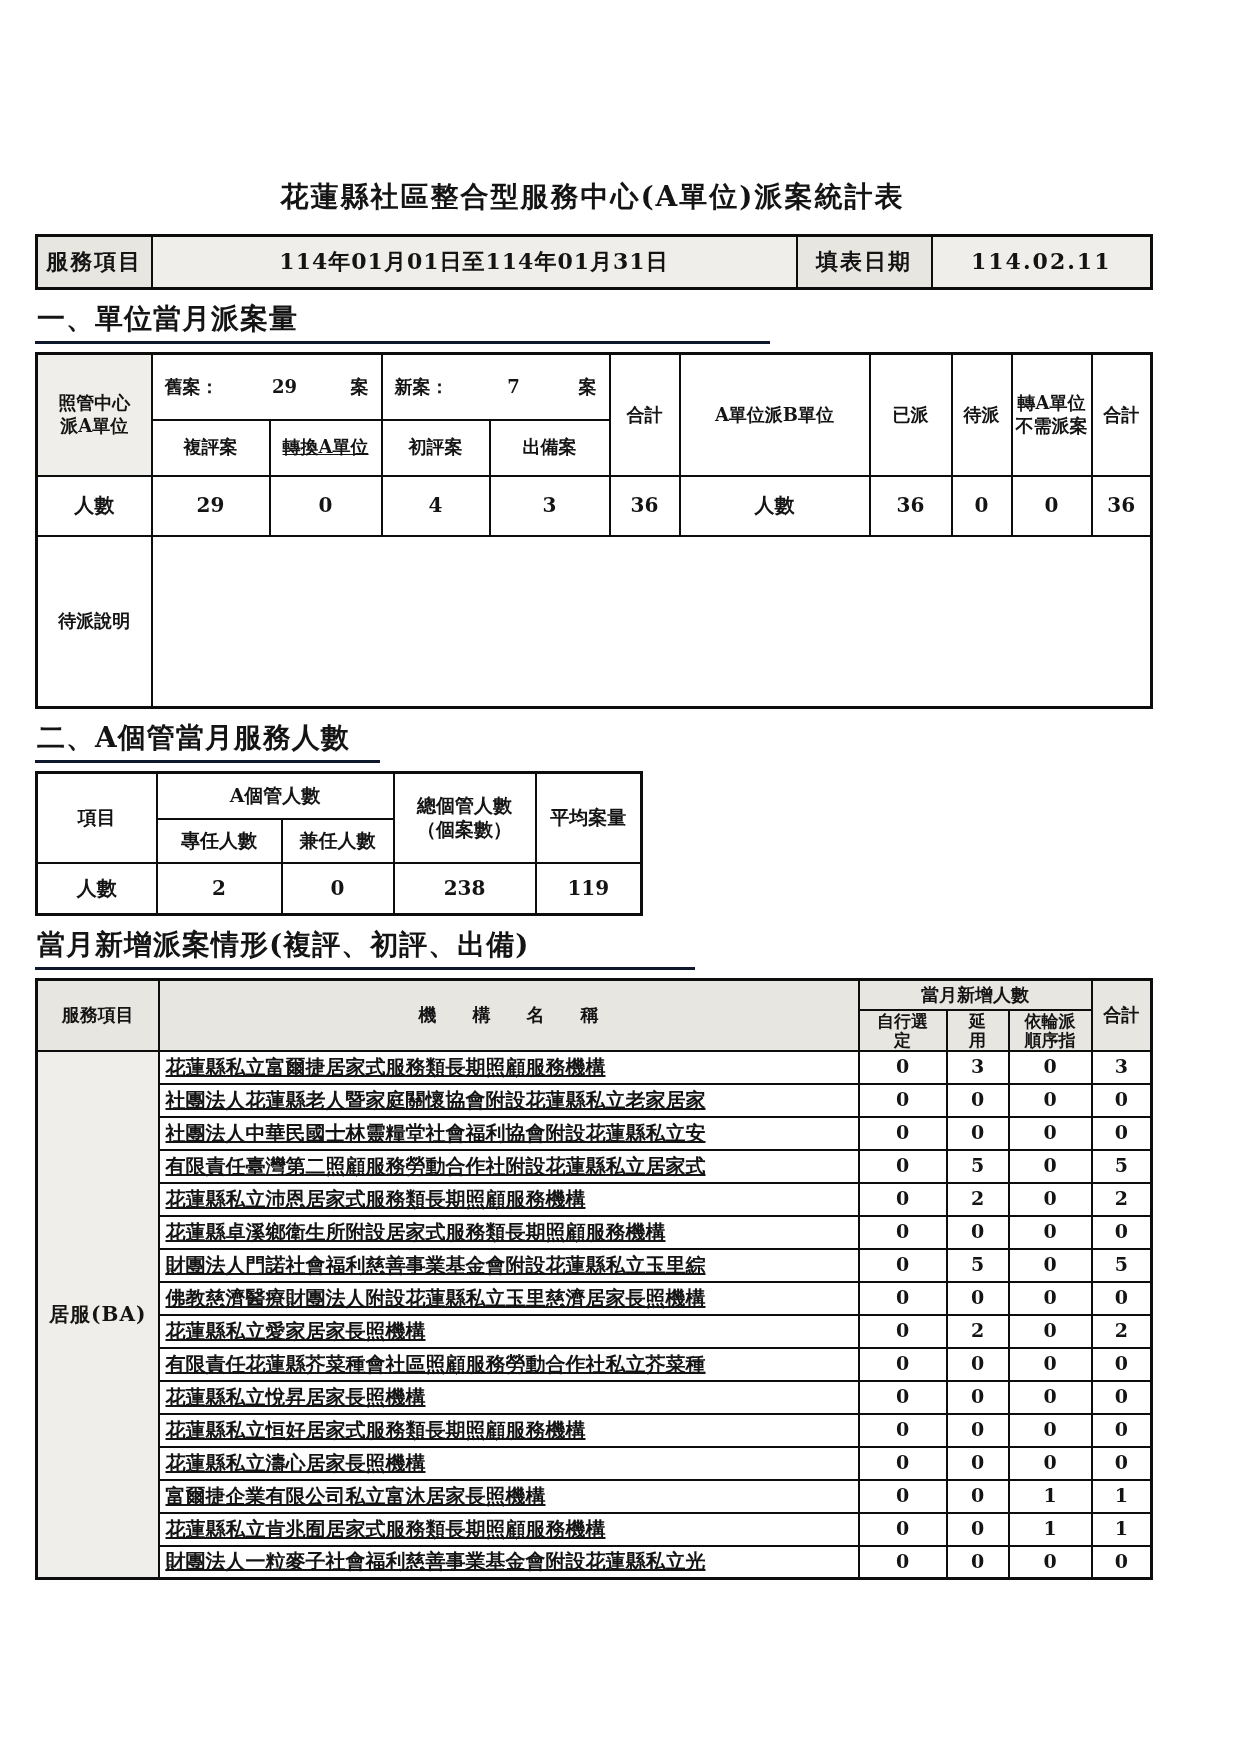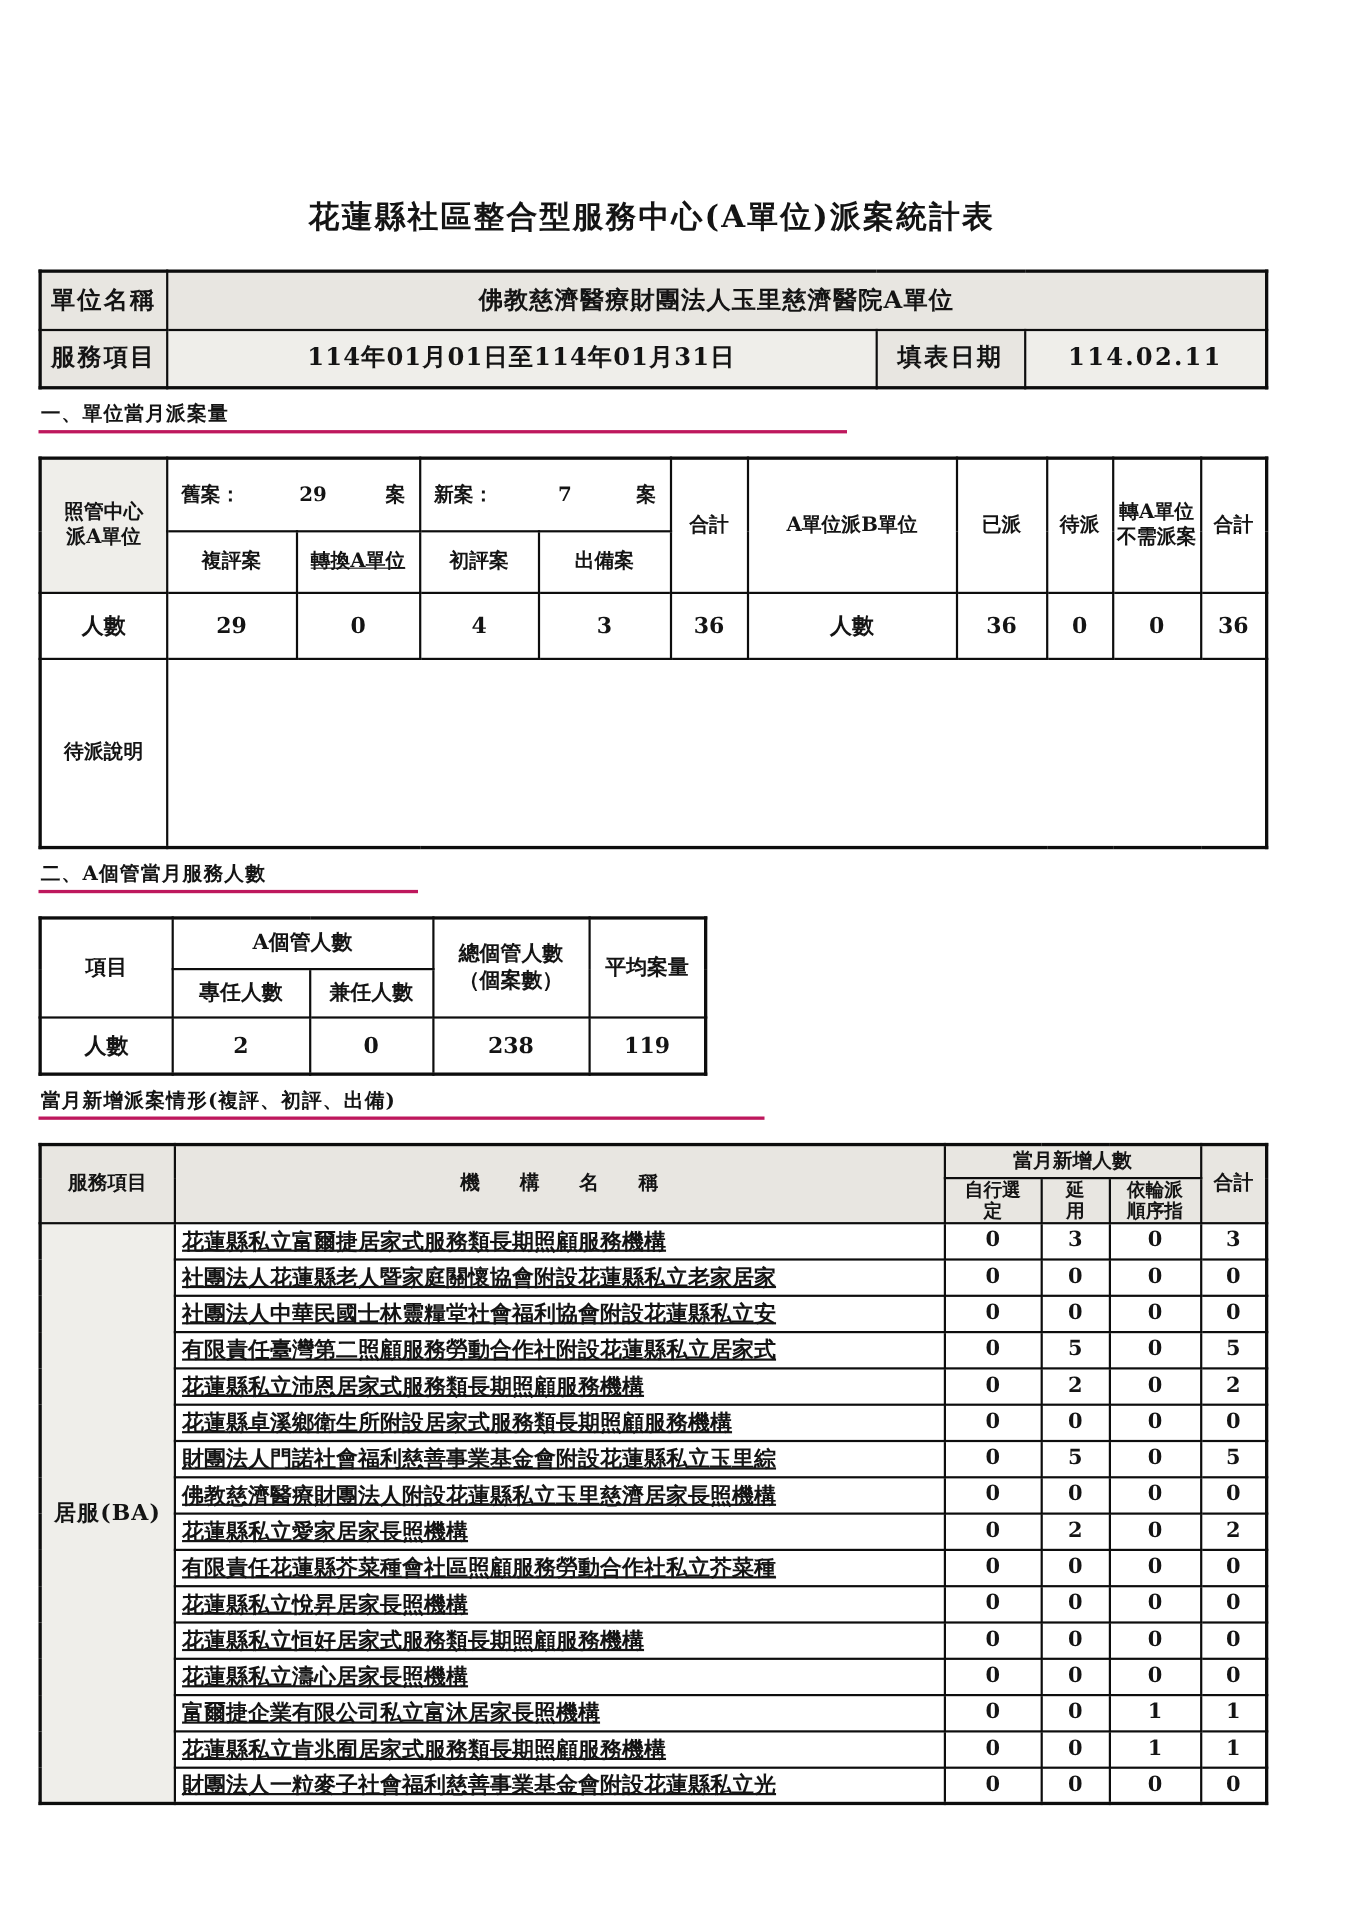--- a/index.html
+++ b/index.html
@@ -9,21 +9,21 @@
     font-family:"DejaVu Serif","Liberation Serif",serif;
     color:#141414;
     position:relative;
   }
   .page { padding:178px 0 0 35px; width:1190px; }
 
   
   .doc-title {
     width:1115px; text-align:center;
     font-size:28px; font-weight:700; letter-spacing:2px;
-    margin-bottom:29px;
+    margin-bottom:18px;
   }
 
   
   table { border-collapse:collapse; table-layout:fixed; }
   td, th {
     border:2px solid #0d0d0d;
     font-weight:700; text-align:center; vertical-align:middle;
     font-size:19px; line-height:1.25; overflow:hidden;
   }
   table { border:3px solid #0d0d0d; }
@@ -32,23 +32,23 @@
 
   
   .info-table { width:1115px; }
   .info-table td { height:53px; font-size:22px; }
   .info-lbl { letter-spacing:2px; }
   .info-val { letter-spacing:1px; font-size:24px; }
   .date-val { font-size:24px; letter-spacing:2px; }
 
   
   .sec-heading {
-    font-size:18px; font-weight:700; letter-spacing:1px;
-    border-bottom:3px solid #be185d;
-    padding:10px 0 3px 2px; margin-bottom:21px;
+    font-size:28px; font-weight:700; letter-spacing:1px;
+    border-bottom:3px solid #0f172a;
+    padding:10px 0 3px 2px; margin-bottom:8px;
   }
   .h1w { width:735px; }
   .h2w { width:345px; }
   .h3w { width:660px; }
 
   
   .t1 { width:1115px; }
   .t1 th, .t1 td { font-size:18px; }
   .t1 .r1 th { height:66px; }
   .t1 .r2 th { height:56px; }
@@ -82,24 +82,20 @@
   <div class="doc-title">花蓮縣社區整合型服務中心(A單位)派案統計表</div>
 
   <table class="info-table">
     <colgroup>
         <col style="width:115px">
         <col style="width:645px">
         <col style="width:135px">
         <col style="width:220px">
       </colgroup>
     <tbody>
-        <tr>
-      <td class="shade info-lbl">單位名稱</td>
-      <td class="shade info-val" colspan="3">佛教慈濟醫療財團法人玉里慈濟醫院A單位</td>
-    </tr>
     <tr>
       <td class="shade info-lbl">服務項目</td>
       <td class="shade2 info-val">114年01月01日至114年01月31日</td>
       <td class="shade info-lbl">填表日期</td>
       <td class="shade2 date-val">114.02.11</td>
     </tr>
   </tbody>
     </table>
 
   <div class="sec-heading h1w">一、單位當月派案量</div>

